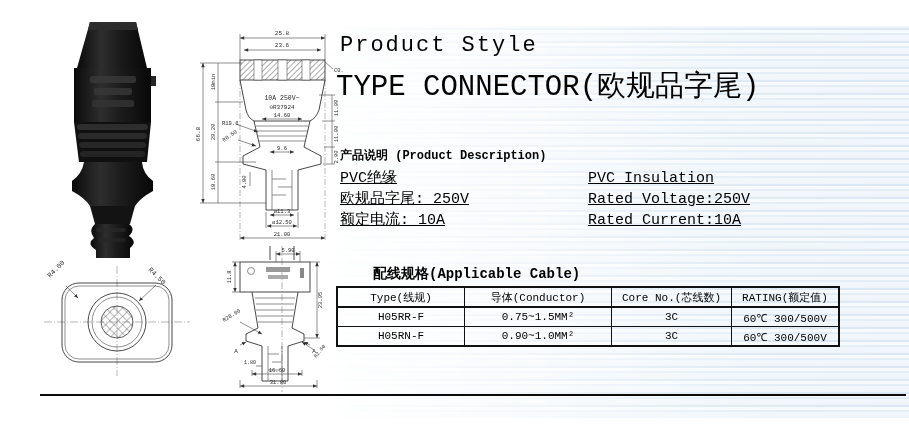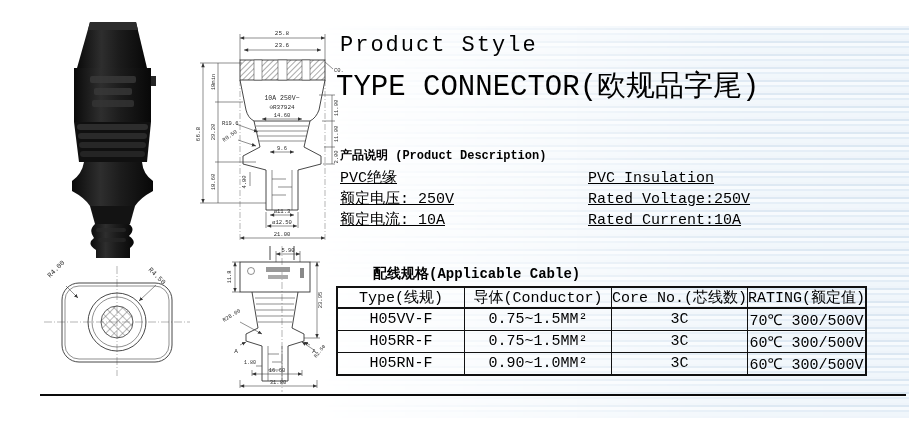--- a/index.html
+++ b/index.html
@@ -18,21 +18,21 @@
   .title1{left:340px;top:33px;font-size:22px;letter-spacing:2px;}
   .title2{left:336px;top:66px;font-size:29px;letter-spacing:0px;}
   .title3{left:336px;top:101px;font-size:35px;letter-spacing:2px;}
   .desc-heading{left:340px;top:147px;font-size:12px;font-weight:bold;}
   .desc-rows{left:340px;top:168px;width:545px;font-size:15px;line-height:21px;text-decoration:underline;}
   .desc-row{display:flex;}
   .desc-cn{width:248px;flex:0 0 248px;}
   .cable-heading{left:338px;top:265px;font-size:14px;font-weight:bold;padding-left:35px;}
   table.cable{
     position:absolute;left:336px;top:286px;border-collapse:collapse;
-    font-size:15px;table-layout:fixed;
+    font-size:11px;table-layout:fixed;
   }
   table.cable th,table.cable td{
     border:1px solid #111;text-align:center;padding:0;height:18px;font-weight:normal;
     white-space:nowrap;overflow:hidden;
   }
   table.cable{border:2px solid #111;}
   table.cable tr.hdr th{border-bottom:2px solid #111;}
   .c0{width:126px;} .c1{width:146px;} .c2{width:119px;} .c3{width:106px;}
   .footer-line{left:40px;top:394px;width:866px;border-top:2px solid #0a0a0a;height:0;}
   .footer-label{top:376px;right:78px;font-size:15px;letter-spacing:1px;}
@@ -268,43 +268,37 @@
   <div class="abs title1">Product Style</div>
   <div class="abs title2">TYPE CONNECTOR(欧规品字尾)</div>
 
   <div class="abs desc-heading">产品说明 (Product Description)</div>
   <div class="abs desc-rows">
     <div class="desc-row">
       <span class="desc-cn">PVC绝缘</span>
       <span class="desc-en">PVC Insulation</span>
     </div>
     <div class="desc-row">
-      <span class="desc-cn">额定电压: 250V</span>
+      <span class="desc-cn">欧规品字尾: 250V</span>
       <span class="desc-en">Rated Voltage:250V</span>
     </div>
     <div class="desc-row">
       <span class="desc-cn">额定电流: 10A</span>
       <span class="desc-en">Rated Current:10A</span>
     </div>
   </div>
 
   <div class="abs cable-heading">配线规格(Applicable Cable)</div>
   <table class="cable">
     <tbody>
         <tr class="hdr">
       <th class="c0">Type(线规)</th>
       <th class="c1">导体(Conductor)</th>
       <th class="c2">Core No.(芯线数)</th>
       <th class="c3">RATING(额定值)</th>
-    </tr>
-    <tr>
-      <td>H05VV-F</td>
-      <td>0.75~1.5MM²</td>
-      <td>3C</td>
-      <td>70℃ 300/500V</td>
     </tr>
     <tr>
       <td>H05RR-F</td>
       <td>0.75~1.5MM²</td>
       <td>3C</td>
       <td>60℃ 300/500V</td>
     </tr>
     <tr>
       <td>H05RN-F</td>
       <td>0.90~1.0MM²</td>

